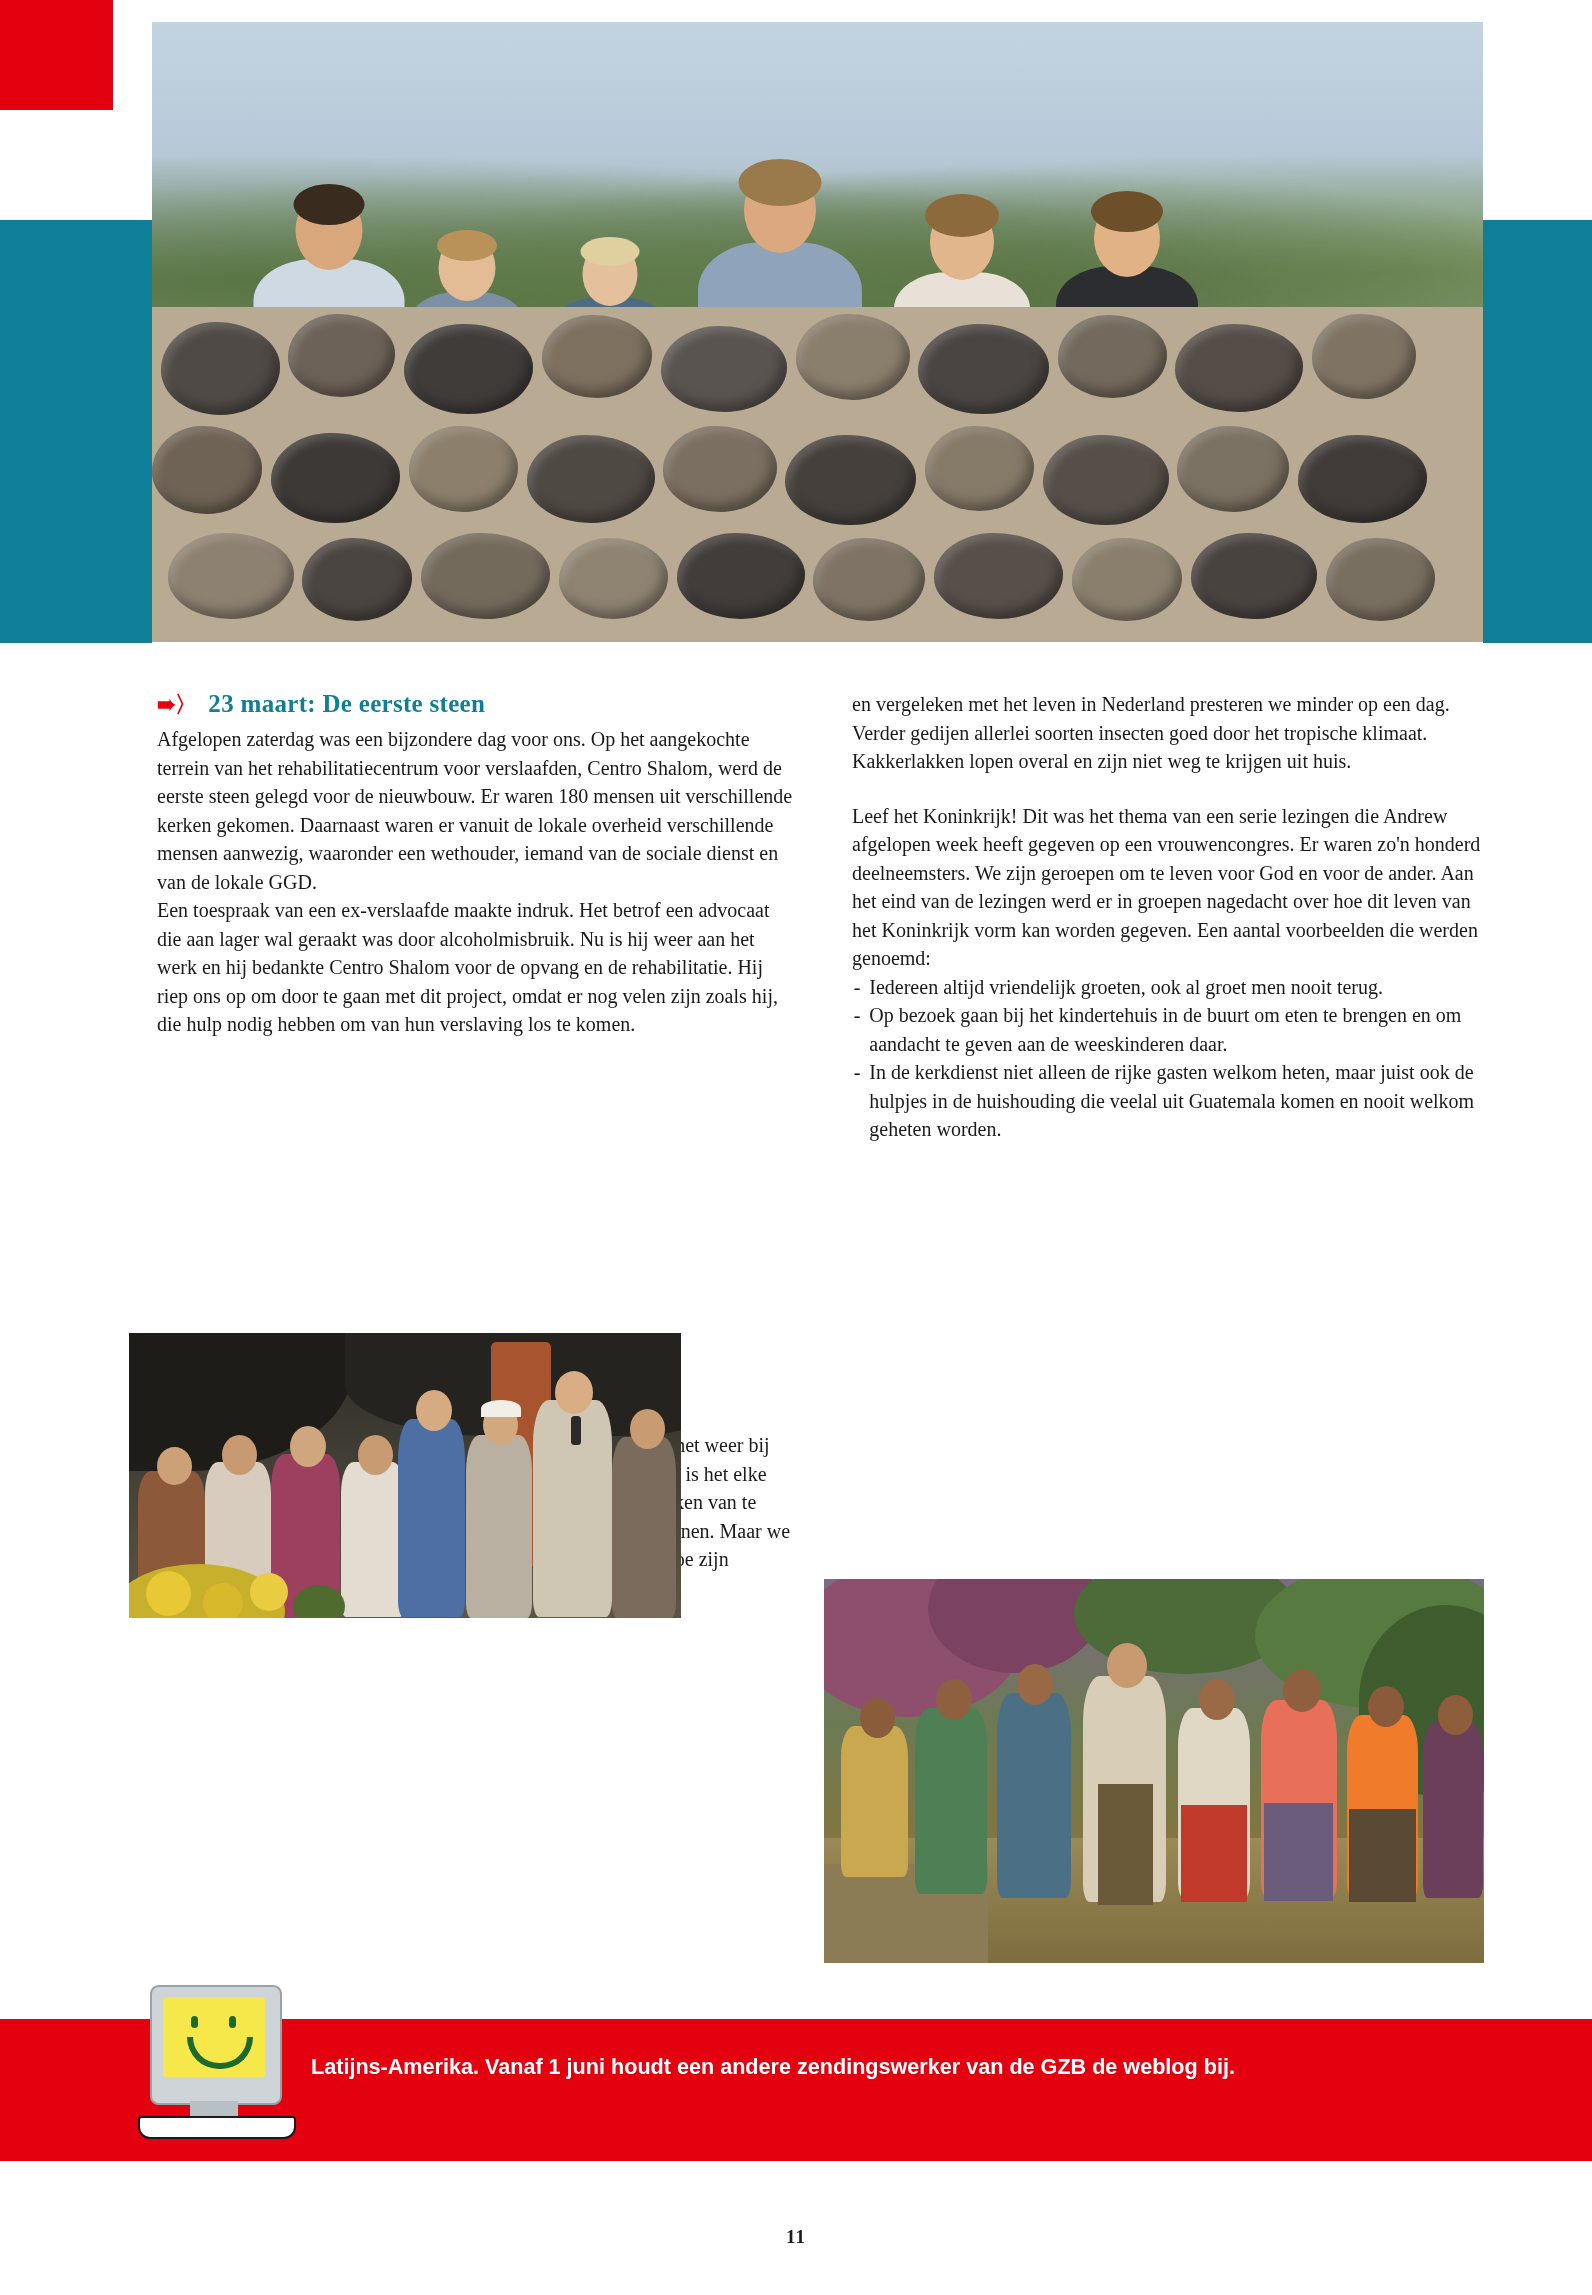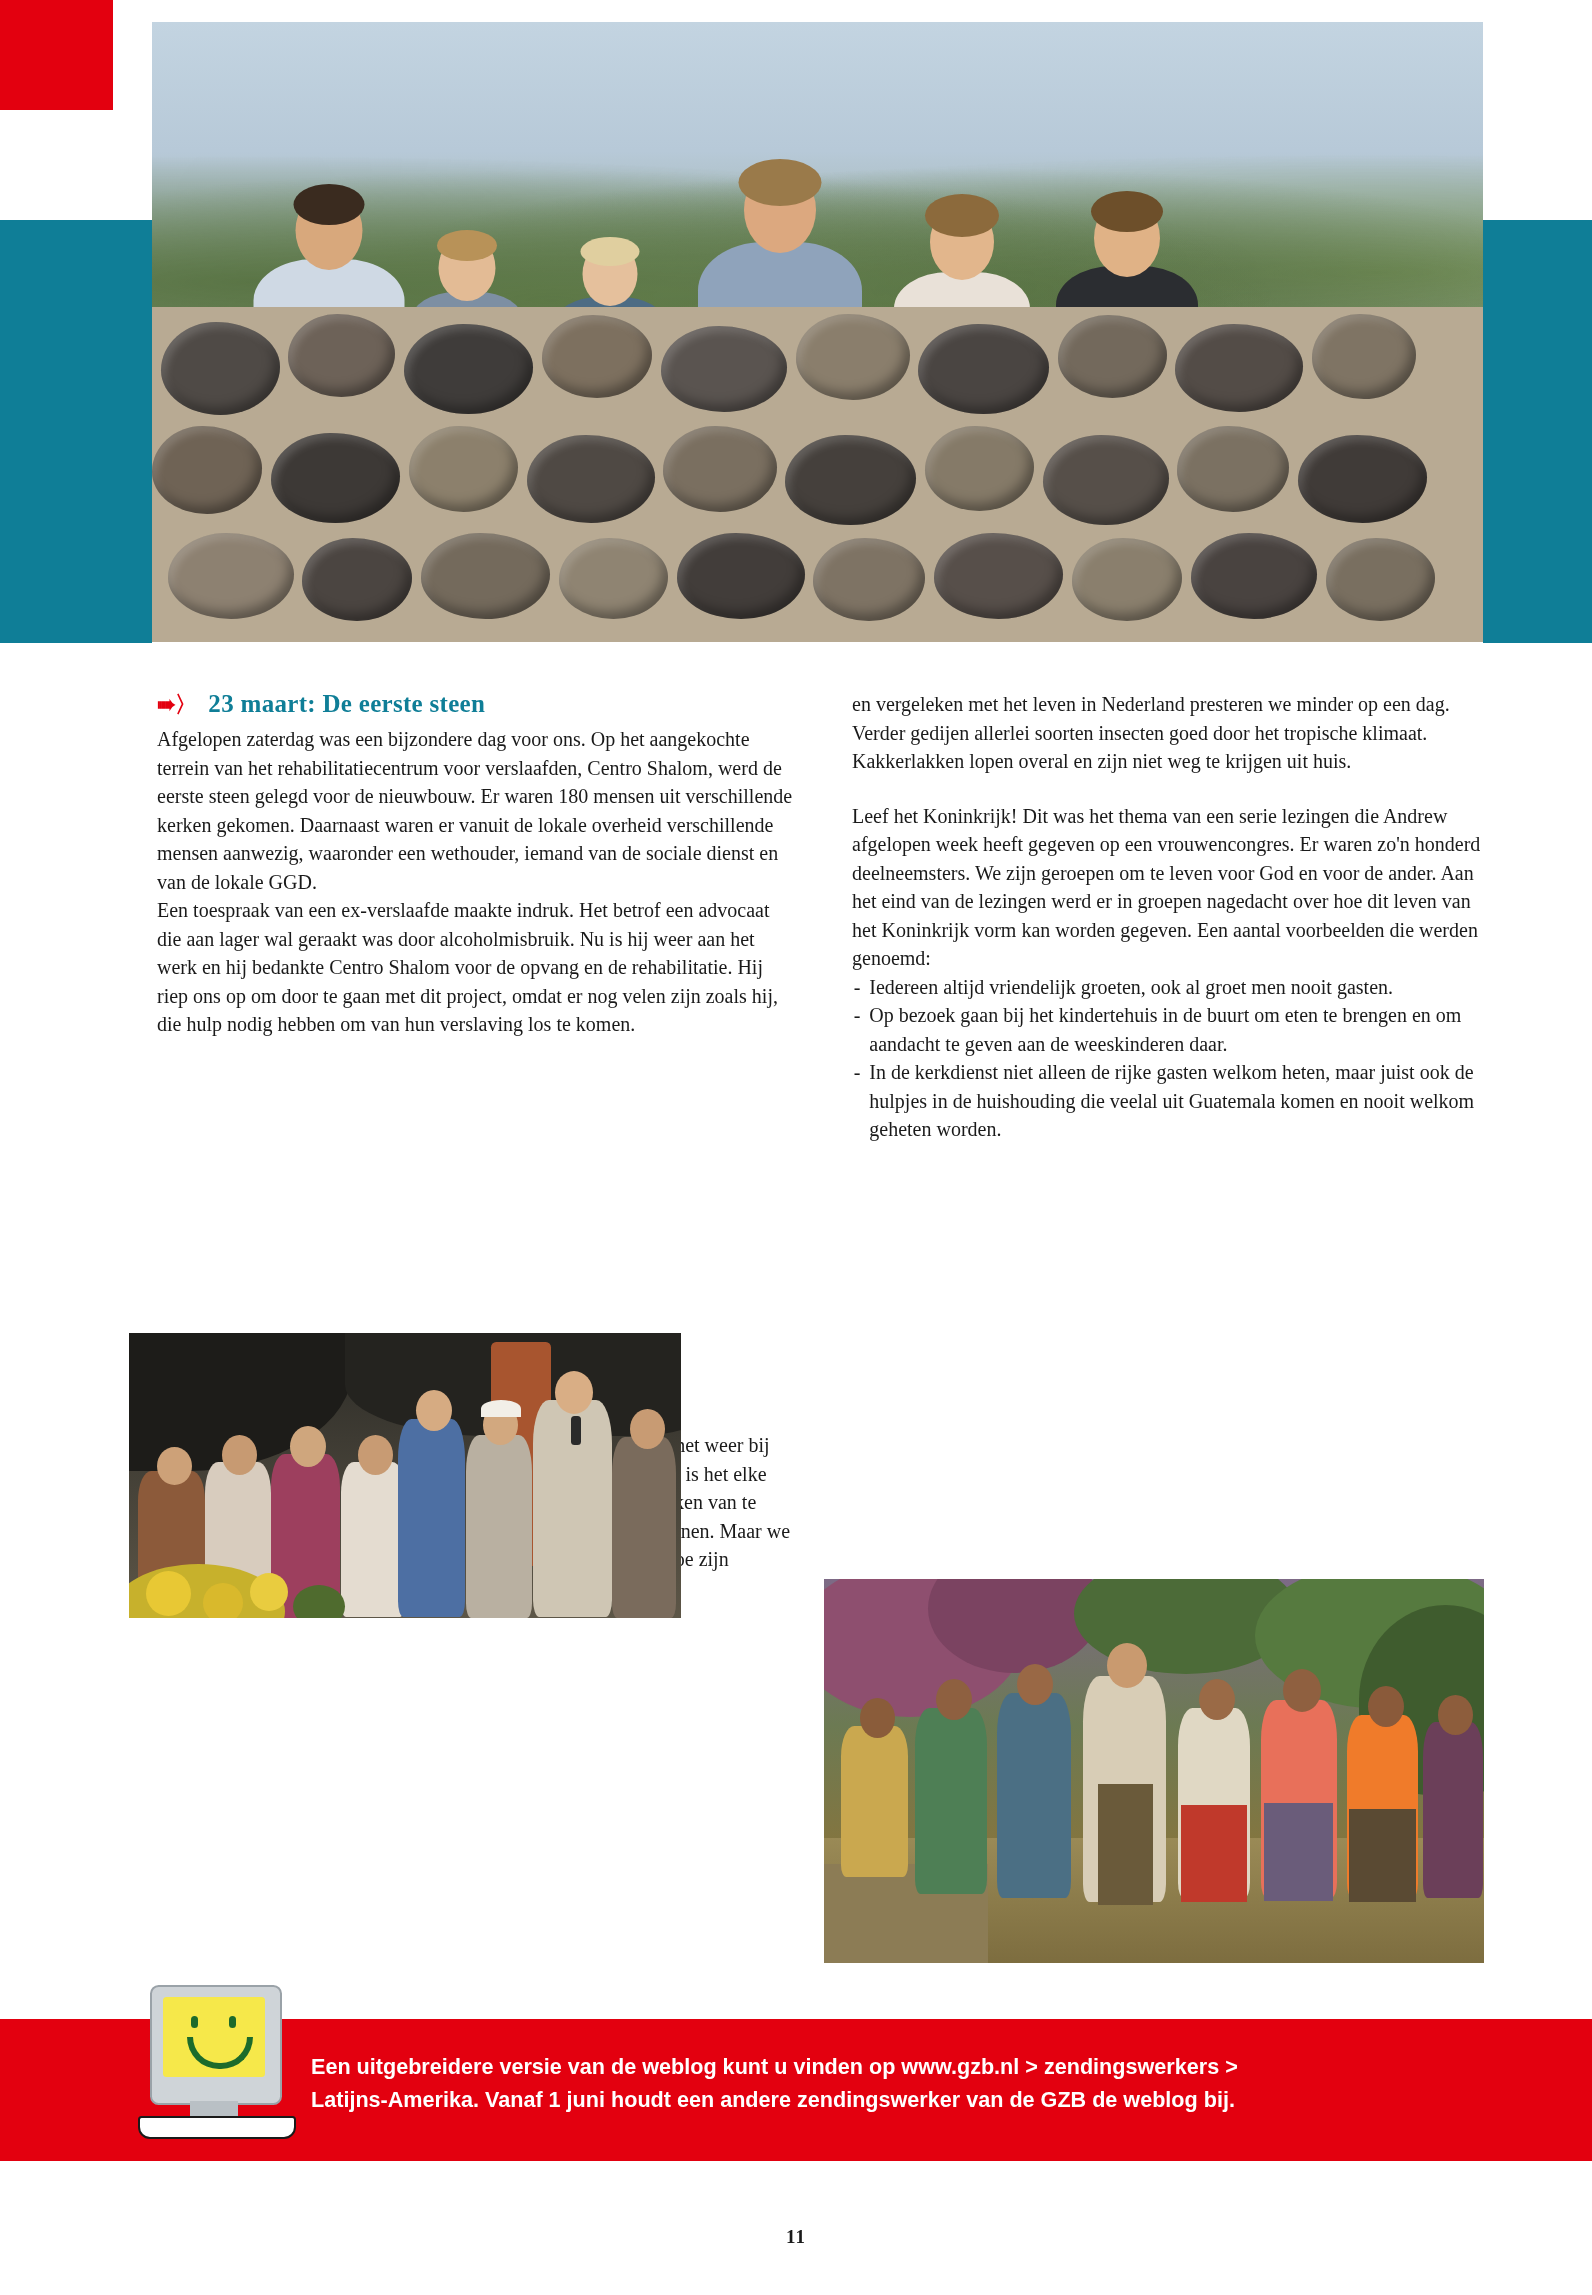--- a/index.html
+++ b/index.html
@@ -352,21 +352,21 @@
     <p class="body">Regelmatig krijgen we tijdens een telefoongesprek de vraag hoe het weer bij ons is. Het antwoord is eigenlijk altijd hetzelfde. Waar wij wonen is het elke dag hoogzomer. Uitjes naar het strand kunnen we rustig twee weken van te voren plannen en we weten zeker dat de zon die dag ook zal schijnen. Maar we hebben er ook last van. De warmte zorgt ervoor dat we sneller moe zijn</p>
   </div>
 
   <div class="col col-right">
     <p class="body">en vergeleken met het leven in Nederland presteren we minder op een dag. Verder gedijen allerlei soorten insecten goed door het tropische klimaat. Kakkerlakken lopen overal en zijn niet weg te krijgen uit huis.</p>
 
     <div style="height:26px;"></div>
 
     <p class="body">Leef het Koninkrijk! Dit was het thema van een serie lezingen die Andrew afgelopen week heeft gegeven op een vrouwencongres. Er waren zo'n honderd deelneemsters. We zijn geroepen om te leven voor God en voor de ander. Aan het eind van de lezingen werd er in groepen nagedacht over hoe dit leven van het Koninkrijk vorm kan worden gegeven. Een aantal voorbeelden die werden genoemd:</p>
     <ul class="bullets">
-      <li>Iedereen altijd vriendelijk groeten, ook al groet men nooit gasten.</li>
+      <li>Iedereen altijd vriendelijk groeten, ook al groet men nooit terug.</li>
       <li>Op bezoek gaan bij het kindertehuis in de buurt om eten te brengen en om aandacht te geven aan de weeskinderen daar.</li>
       <li>In de kerkdienst niet alleen de rijke gasten welkom heten, maar juist ook de hulpjes in de huishouding die veelal uit Guatemala komen en nooit welkom geheten worden.</li>
     </ul>
   </div>
 </div>
 
 <div class="photo photo-a" style="left:129px; top:1333px;">
   <div class="ph-bgdark"></div>
   <div class="blob" style="left:-52px; top:-35px; width:276px; height:173px; background:#1d1c19; border-radius:0 0 60% 10%;"></div>
   <div class="blob" style="left:216px; top:-26px; width:362px; height:129px; background:#24231f; border-radius:0 0 20% 40%;"></div>
@@ -452,18 +452,17 @@
       <div class="mon-face-eye" style="left:28px; top:19px;"></div>
       <div class="mon-face-eye" style="left:66px; top:19px;"></div>
       <div class="mon-smile"></div>
     </div>
   </div>
   <div class="mon-stand"></div>
   <div class="mon-base"></div>
 </div>
 
 <div class="footer-text">
-  <div>Een uitgebreidere versie van de weblog kunt u vinden op www.gzb.nl &gt; zendingswerkers &gt;</div>
   <div>Latijns-Amerika. Vanaf 1 juni houdt een andere zendingswerker van de GZB de weblog bij.</div>
 </div>
 
 <div class="page-number">11</div>
 
 
 </body></html>

